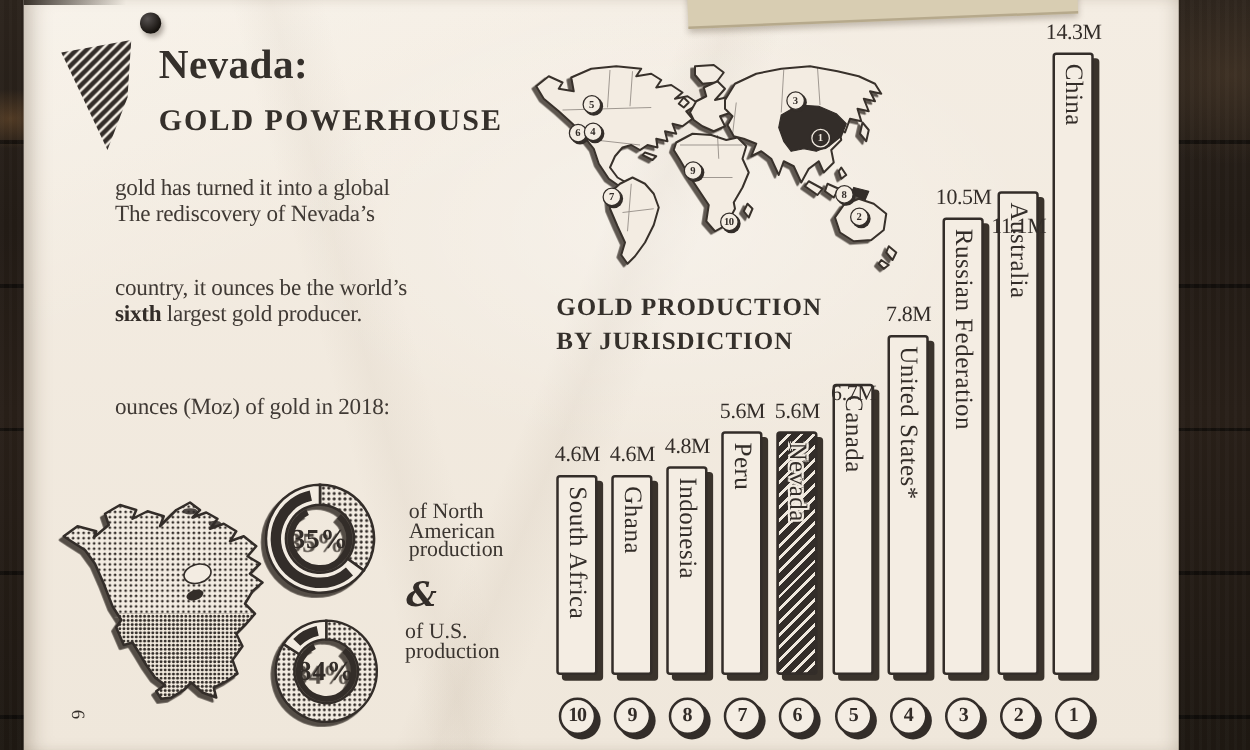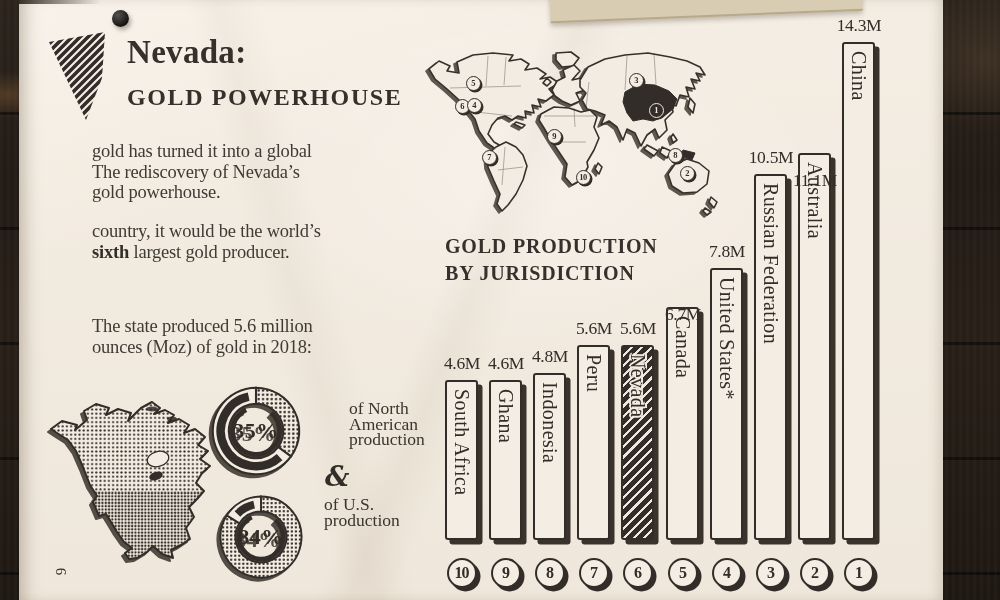--- a/index.html
+++ b/index.html
@@ -42,21 +42,21 @@
   #para1{top:141px;} #para2{top:221px;} #para3{top:316px;}
   .para b{color:#332d29;}
   
   .donut{position:absolute;filter:drop-shadow(-3px 3px 0 rgba(56,49,43,.85));}
   #donut-na{left:190px;top:384px;width:94px;height:94px;}
   #donut-us{left:198px;top:493px;width:88px;height:88px;}
   .donut svg{position:absolute;inset:0;width:100%;height:100%;}
   .donut .pct{position:absolute;inset:0;display:flex;align-items:center;justify-content:center;
     font-size:22px;font-weight:bold;letter-spacing:.5px;}
   .caption{position:absolute;font-size:17.5px;line-height:15.5px;color:#3b3530;}
-  #caption-na{left:308px;top:401px;margin-left:22px;}
+  #caption-na{left:308px;top:401px;}
   #caption-us{left:305px;top:497px;}
   #amp{left:306px;top:461px;font-size:27px;font-weight:bold;font-style:italic;
     font-family:"DejaVu Serif",serif;color:#332d29;}
   #source{left:305px;top:553px;font-size:12.5px;line-height:17px;color:#3b3530;}
   #page-num{left:38px;top:563px;font-size:15px;transform:rotate(90deg);color:#332d29;}
   
   #world-map{left:409px;top:50px;width:300px;height:170px;}
   #world-map svg{width:100%;height:100%;filter:drop-shadow(-2.5px 2.5px 0 rgba(56,49,43,.8));}
   .marker{position:absolute;width:15px;height:15px;border-radius:50%;box-sizing:border-box;
     background:#f4ede3;border:1.7px solid #332d29;color:#332d29;
@@ -104,28 +104,26 @@
       </defs>
       <path d="M2,12 L58,2 L55,48 L39,90 Z" fill="url(#hatch)"></path>
     </svg>
 
     <div id="title" class="abs">Nevada:</div>
     <div id="subtitle" class="abs">GOLD POWERHOUSE</div>
 
     <div id="para1" class="para abs">
       <div>gold has turned it into a global</div>
       <div>The rediscovery of Nevada’s</div>
-      <div>gold powerhouse.</div>
     </div>
     <div id="para2" class="para abs">
-      <div>country, it would be the world’s</div>
+      <div>country, it ounces be the world’s</div>
       <div><b>sixth</b><span> largest gold producer.</span></div>
     </div>
     <div id="para3" class="para abs">
-      <div>The state produced 5.6 million</div>
       <div>ounces (Moz) of gold in 2018:</div>
     </div>
 
     <svg class="abs" style="left:29px;top:399px;filter:drop-shadow(-3px 3px 0 rgba(56,49,43,.85));" width="168" height="164" viewBox="0 0 168 164">
       <defs>
         <pattern id="pn" width="4.2" height="4.2" patternUnits="userSpaceOnUse">
           <rect width="4.2" height="4.2" fill="#f3ece2"></rect>
             <circle cx="2.1" cy="2.1" r="1.1" fill="#332d29"></circle>
         </pattern>
         <pattern id="ps" width="3.3" height="3.3" patternUnits="userSpaceOnUse">

